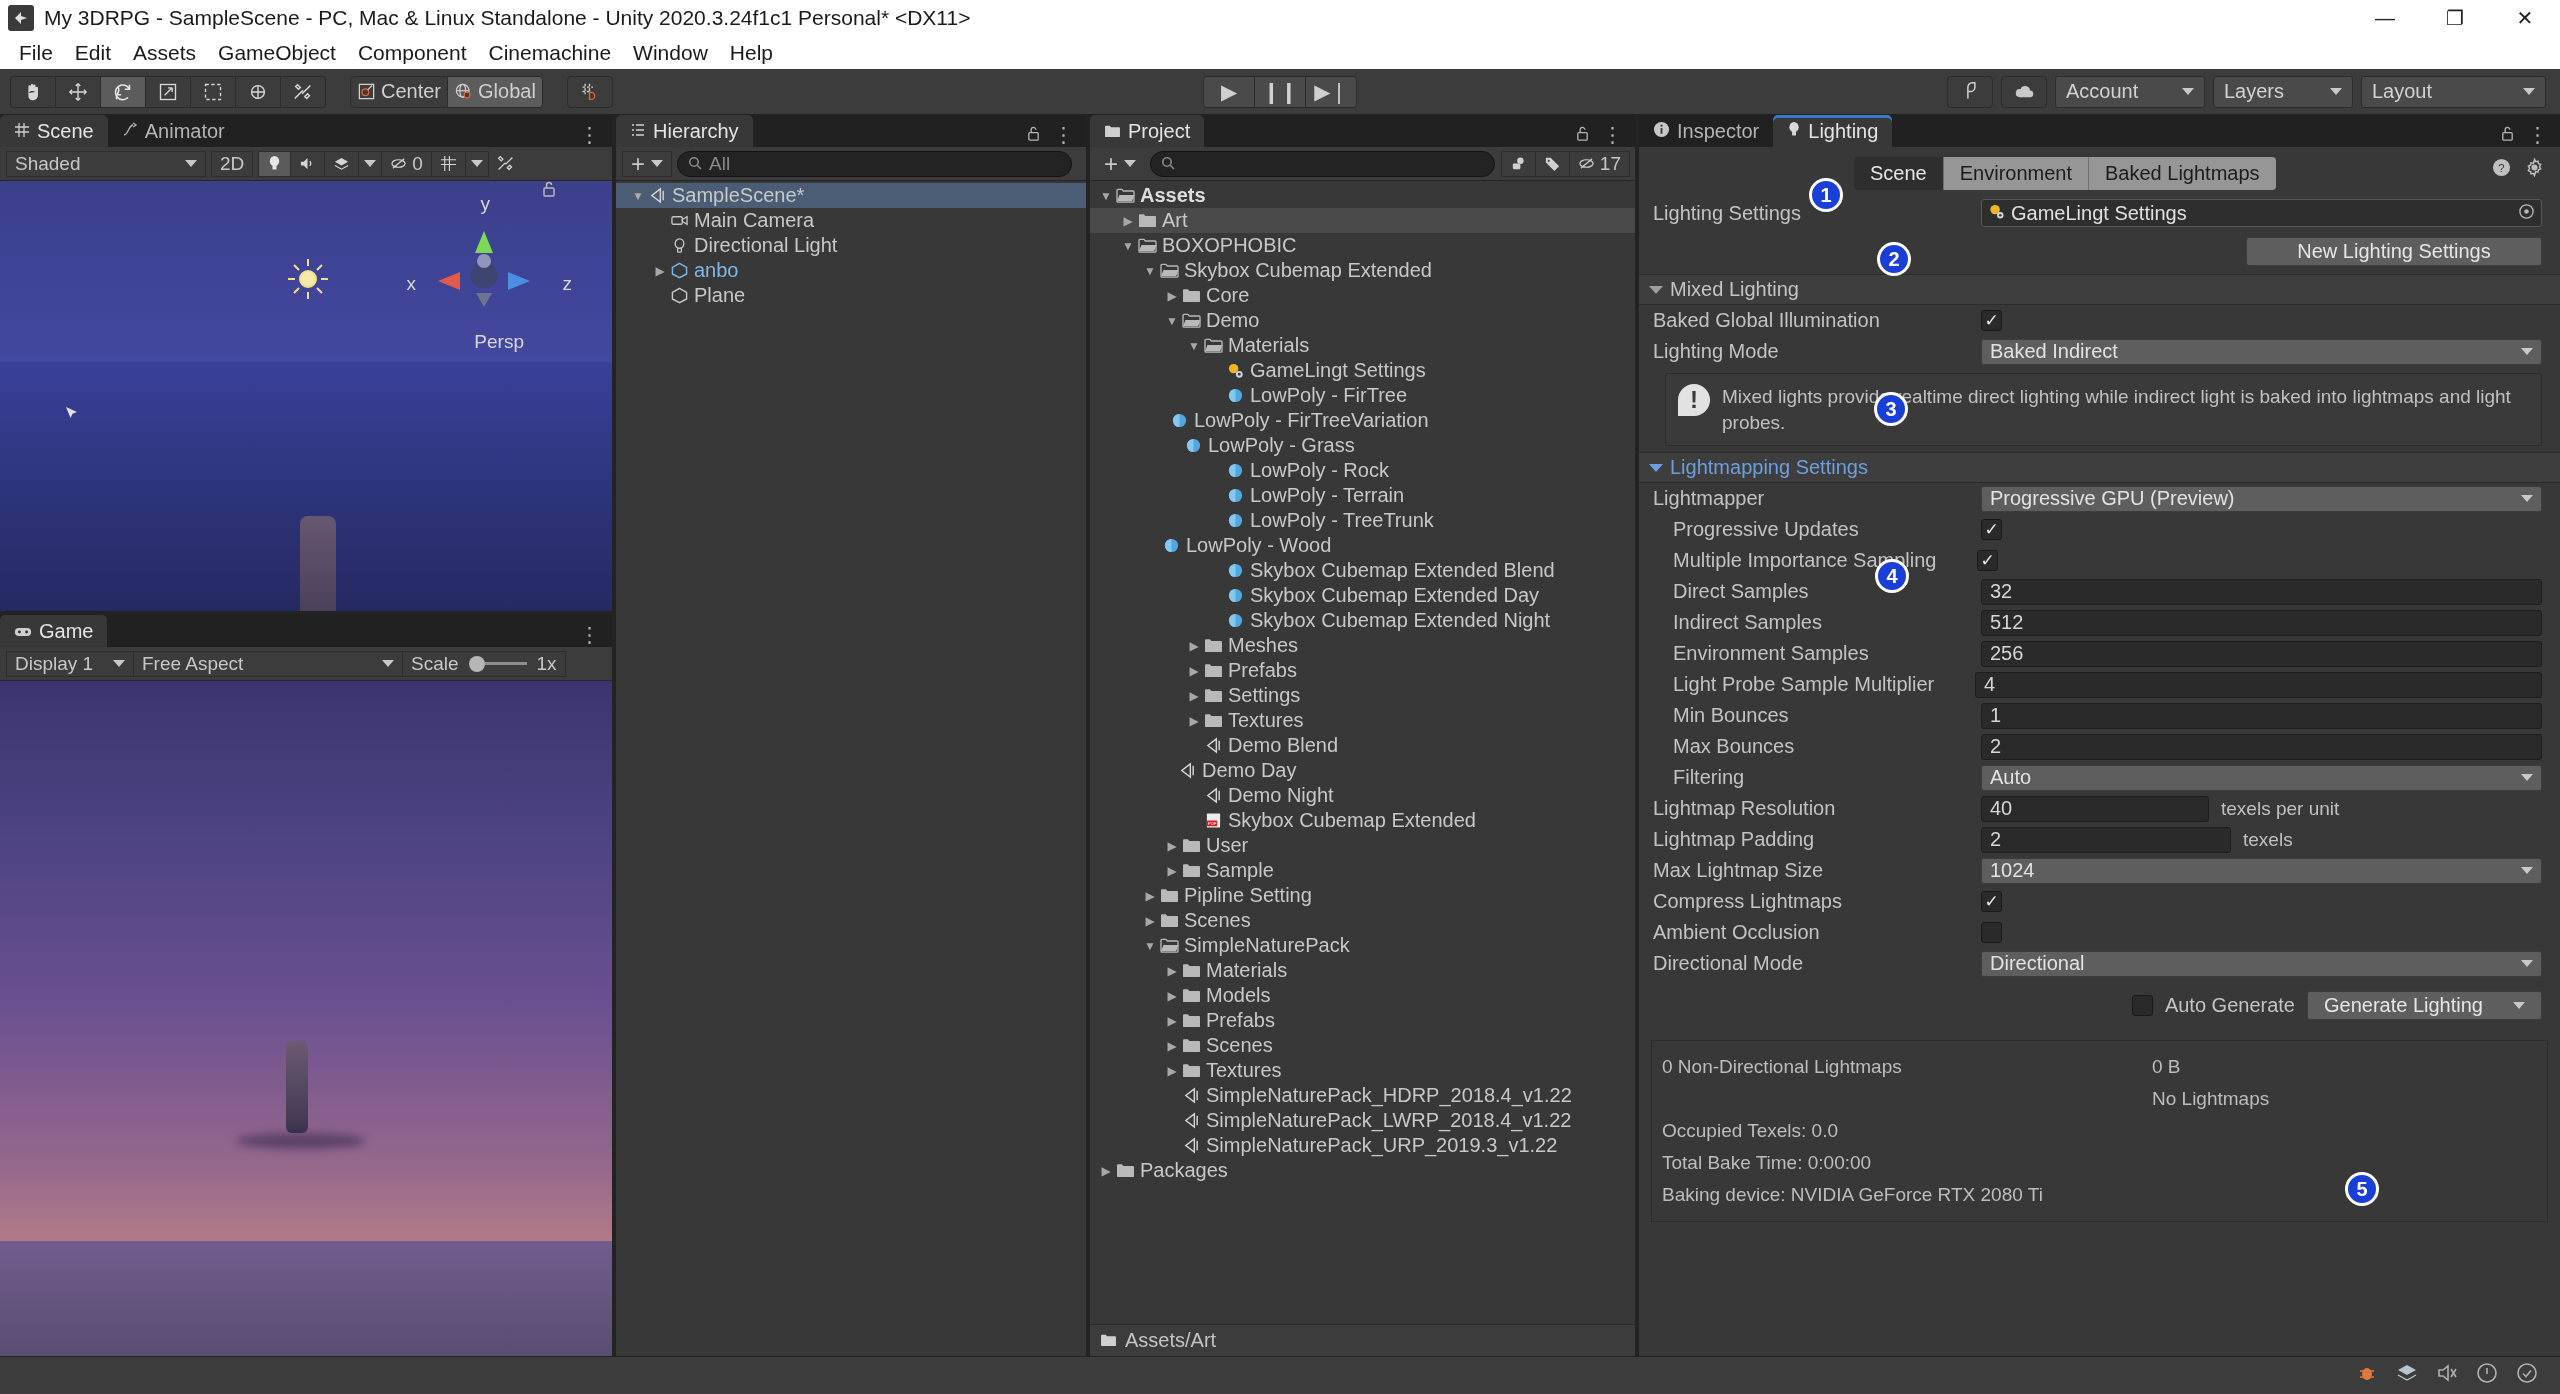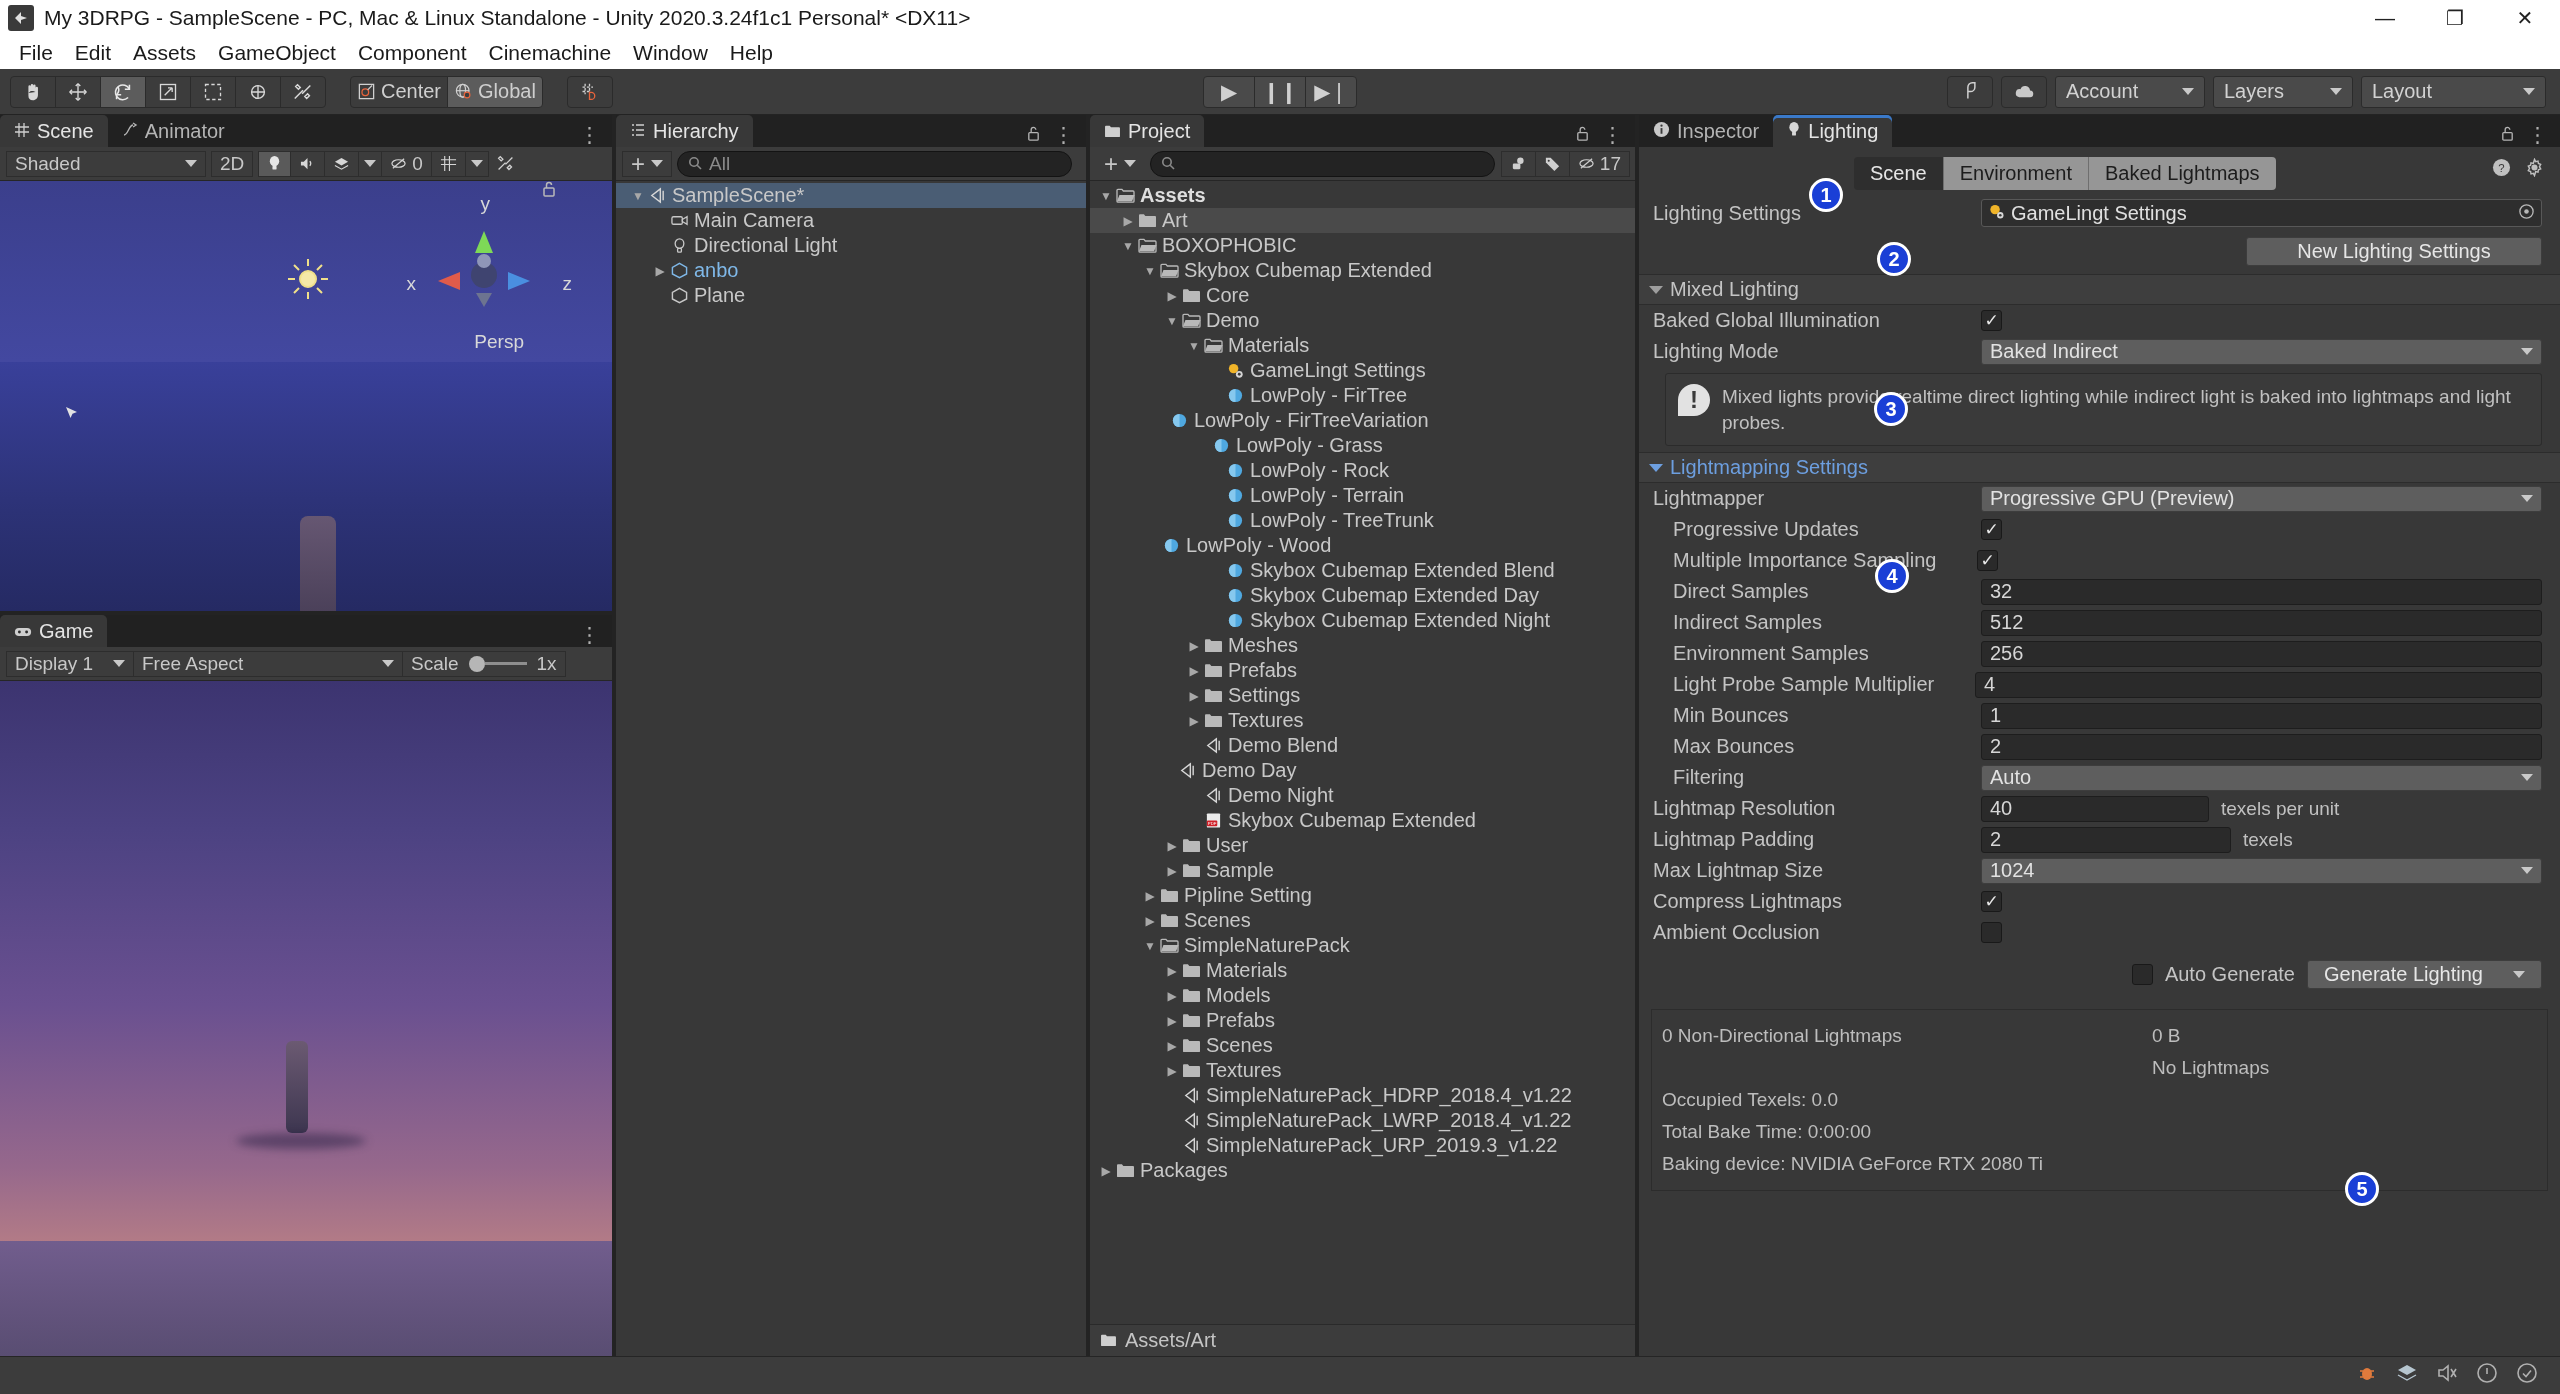--- a/index.html
+++ b/index.html
@@ -761,21 +761,21 @@
           <div class="row" style="padding-left: 62px;">
             <span class="arrow empty"></span>
             <span class="ico">
               <svg width="19" height="17" viewBox="0 0 20 18">
                 <circle cx="10" cy="9" r="7" fill="#4fa8e0"></circle>
                 <path d="M10 2a7 7 0 000 14z" fill="#86c8ee"></path>
               </svg>
             </span>
             <span>LowPoly - FirTreeVariation</span>
           </div>
-          <div class="row" style="padding-left: 104px;">
+          <div class="row" style="padding-left: 68px; margin-left: 8px;">
             <span class="arrow empty"></span>
             <span class="ico">
               <svg width="19" height="17" viewBox="0 0 20 18">
                 <circle cx="10" cy="9" r="7" fill="#4fa8e0"></circle>
                 <path d="M10 2a7 7 0 000 14z" fill="#86c8ee"></path>
               </svg>
             </span>
             <span>LowPoly - Grass</span>
           </div>
           <div class="row" style="padding-left: 118px;">
@@ -1310,20 +1310,29 @@
               <div class="fctl">
                 <span class="chk">✓</span>
               </div>
             </div>
             <div class="frow">
               <span class="flabel" style="margin-left:0px;">Ambient Occlusion</span>
               <div class="fctl">
                 <span class="chk"></span>
               </div>
             </div>
+            <div class="frow">
+              <span class="flabel" style="margin-left:0px;">Directional Mode</span>
+              <div class="fctl">
+                <div class="dropdown">
+                  <span>Directional</span>
+                  <span class="caret"></span>
+                </div>
+              </div>
+            </div>
           </div>
 
         <div style="display:flex; align-items:center; justify-content:flex-end; gap:12px; padding:12px 18px 12px 0;">
           <span class="chk"></span>
           <span style="font-size:20px;">Auto Generate</span>
           <div class="btn" style="min-width:215px; justify-content:center; gap:30px;">
             <span>Generate Lighting</span>
             <span class="caret"></span>
           </div>
         </div>

